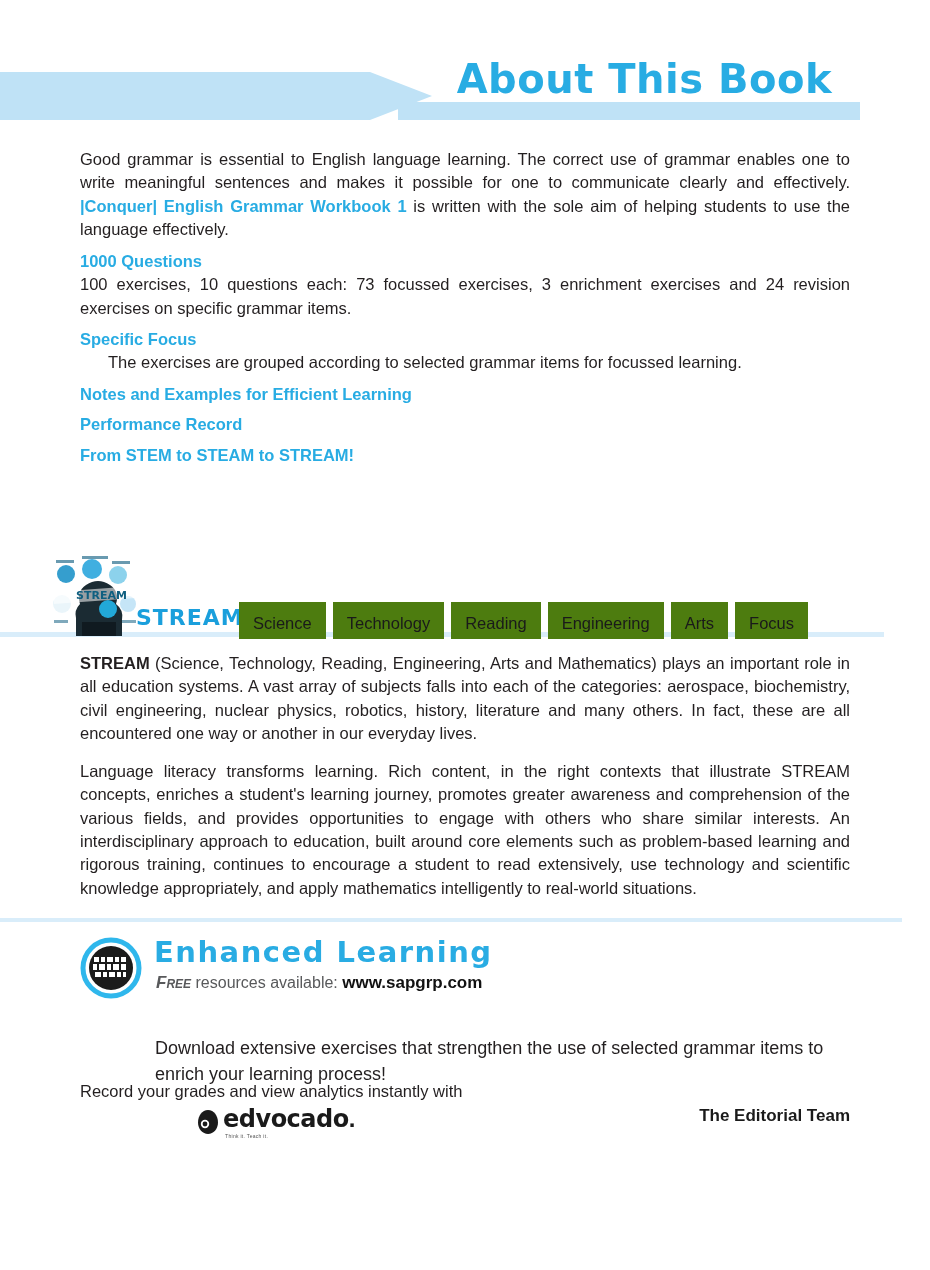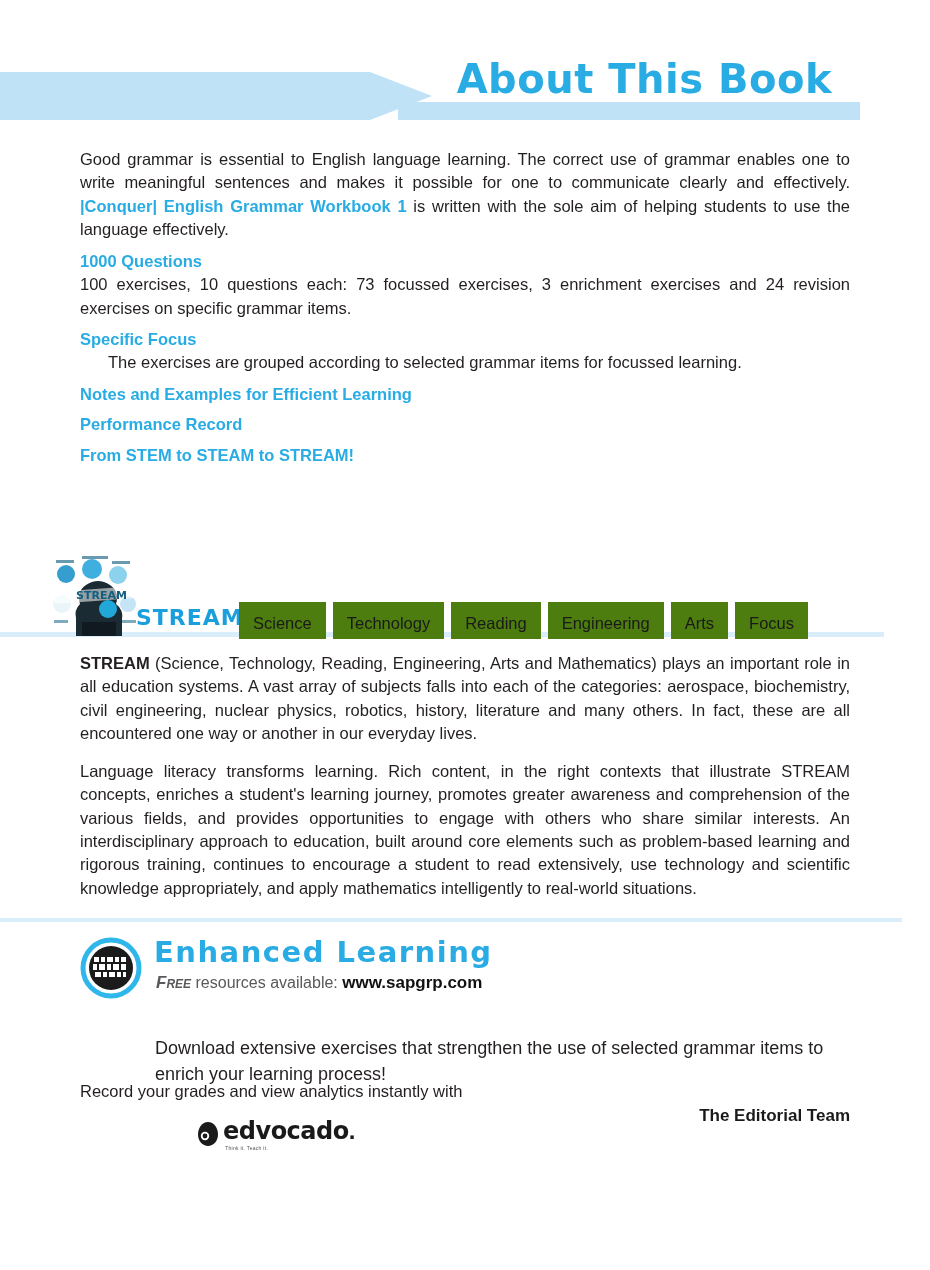--- a/index.html
+++ b/index.html
@@ -224,21 +224,21 @@
     align-items: center;
     gap: 0px;
     white-space: nowrap;
     flex-direction: column;
   }
   .edvocado {
     display: inline-flex;
     align-items: flex-end;
     margin-left: 8px;
     position: relative;
-    top: 16px;
+    top: 4px;
   }
   .edvocado-word {
     font-size: 24px;
     font-weight: bold;
     color: #1a1a1a;
     letter-spacing: -0.5px;
     font-family: "DejaVu Sans", sans-serif;
     line-height: 1;
     margin-left: 2px;
   }

